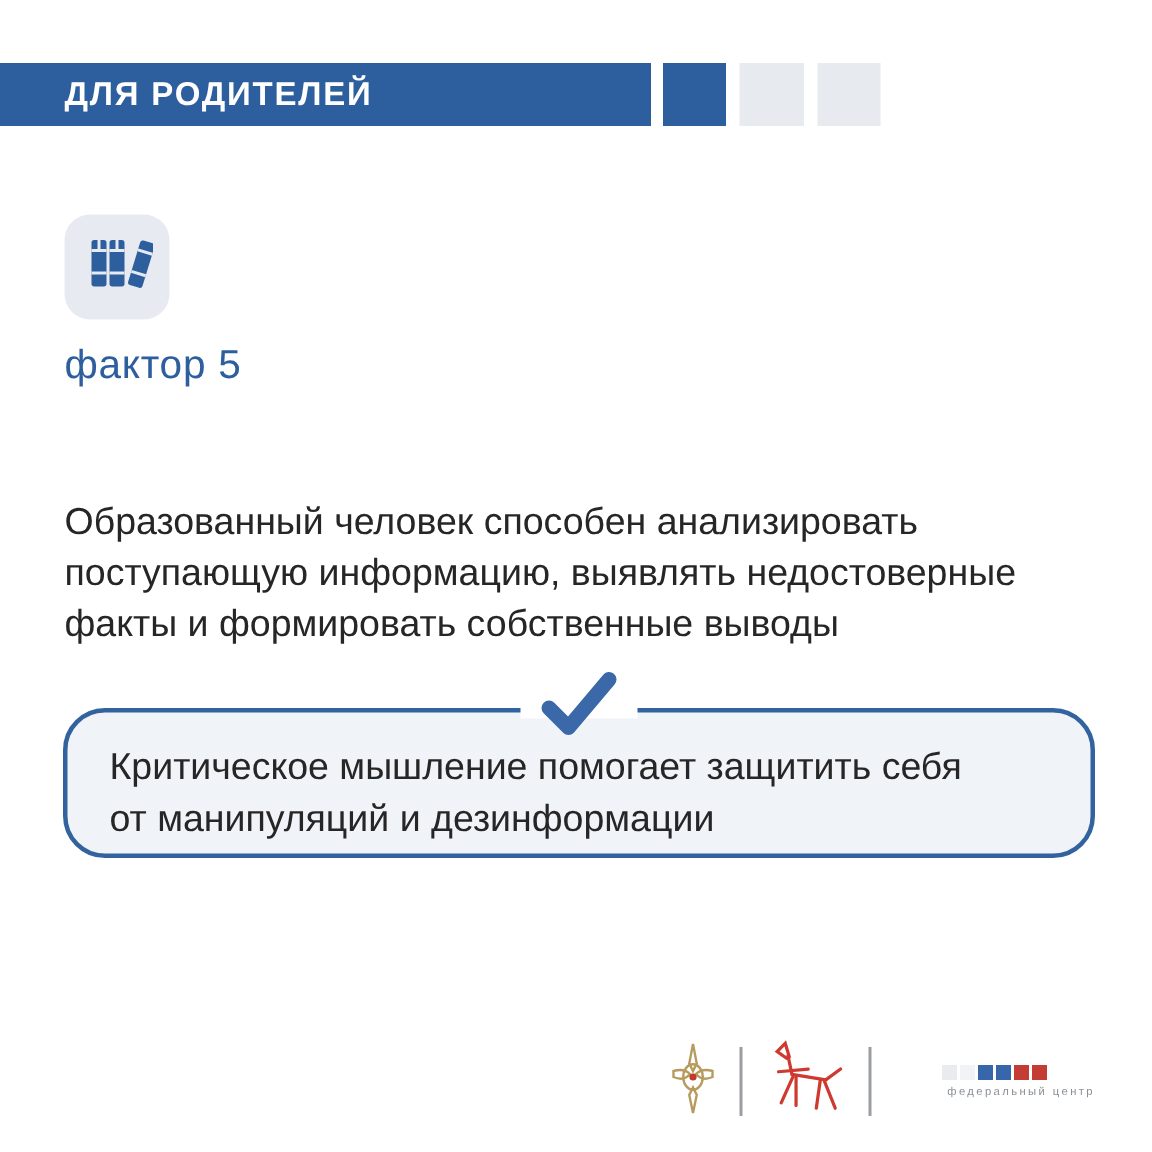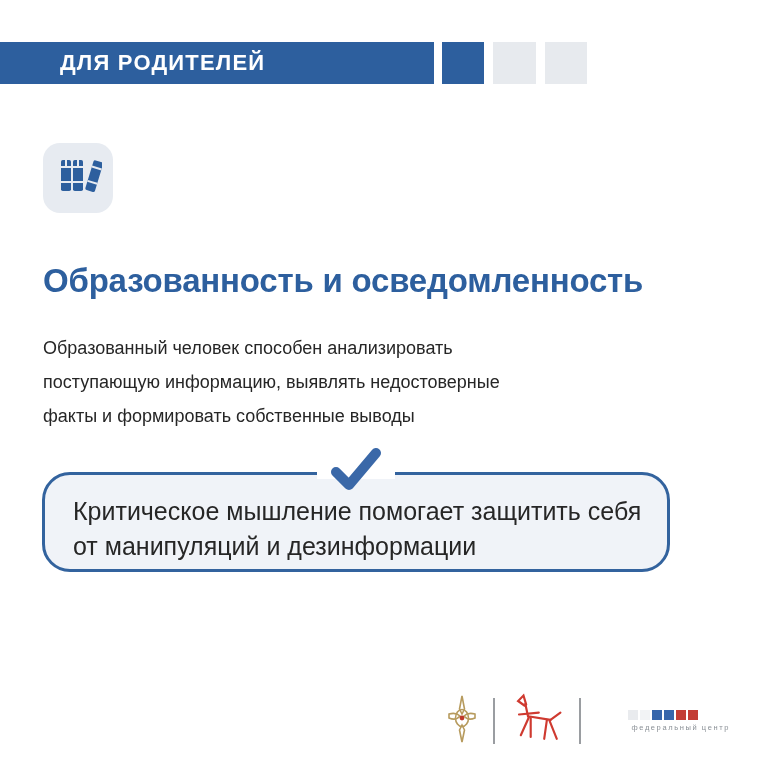--- a/index.html
+++ b/index.html
@@ -12,21 +12,21 @@
   }
   .page { position: absolute; inset: 0; background: #ffffff; }
 
   
   .banner-bar {
     position: absolute; left: 0; top: 42px; width: 434px; height: 42px;
     display: flex; align-items: center;
   }
   .banner-label {
     color: #ffffff; font-weight: bold; font-size: 22px;
-    letter-spacing: 1.2px; padding-left: 60px; white-space: nowrap;
+    letter-spacing: 1.2px; padding-left: 43px; white-space: nowrap;
   }
   .deco-square { position: absolute; top: 42px; width: 42px; height: 42px; }
   .sq-1 { left: 442px; }
   .sq-2 { left: 493px; width: 43px; }
   .sq-3 { left: 545px; }
 
   
   .icon-tile {
     position: absolute; left: 43px; top: 143px; width: 70px; height: 70px;
     border-radius: 17px; display: flex; align-items: center; justify-content: center;
@@ -36,26 +36,26 @@
   .factor-label {
     position: absolute; left: 43px; top: 228px;
     font-size: 27px; font-weight: 400; letter-spacing: 0.5px;
   }
   .page-title {
     position: absolute; left: 43px; top: 262px; width: 700px;
     font-size: 33px; font-weight: bold; letter-spacing: -0.2px;
   }
   .body-text {
     position: absolute; left: 43px; top: 331px; width: 680px;
-    font-size: 18px; line-height: 34px; white-space: pre-line;
+    font-size: 25px; line-height: 34px; white-space: pre-line;
   }
 
   
   .callout {
-    position: absolute; left: 42px; top: 472px; width: 628px; height: 100px;
+    position: absolute; left: 42px; top: 472px; width: 688px; height: 100px;
     border-radius: 28px; border: 3px solid #33639e; background: #f0f3f8;
   }
   .check-halo {
     position: absolute; top: -6px; left: 50%; transform: translateX(-50%);
     width: 78px; height: 10px; background: #ffffff;
   }
   .check-icon {
     position: absolute; top: -29px; left: 50%; transform: translateX(-50%);
   }
   .callout-text {
@@ -106,21 +106,21 @@
           <line x1="24" y1="8" x2="24" y2="15"></line>
           <g transform="rotate(17 36 38)">
             <line x1="31" y1="15" x2="41" y2="15"></line>
             <line x1="31" y1="30" x2="41" y2="30"></line>
           </g>
         </g>
       </svg>
     </span>
   </div>
 
-  <h1 class="page-title" style="color: rgb(45, 95, 158);">Образованность и осведомленность</h1>
+  <div class="factor-label" style="color: rgb(45, 95, 158);">фактор 5</div>
 
   <p class="body-text" style="color: rgb(38, 38, 38);">Образованный человек способен анализировать
 поступающую информацию, выявлять недостоверные
 факты и формировать собственные выводы</p>
 
   <div class="callout">
     <div class="check-halo"></div>
     <span class="check-icon">
       <svg width="56" height="48" viewBox="0 0 56 48">
         <polyline points="8,26 21,39 48,7" fill="none" stroke="#3a68a8" stroke-width="10" stroke-linecap="round" stroke-linejoin="round"></polyline>

